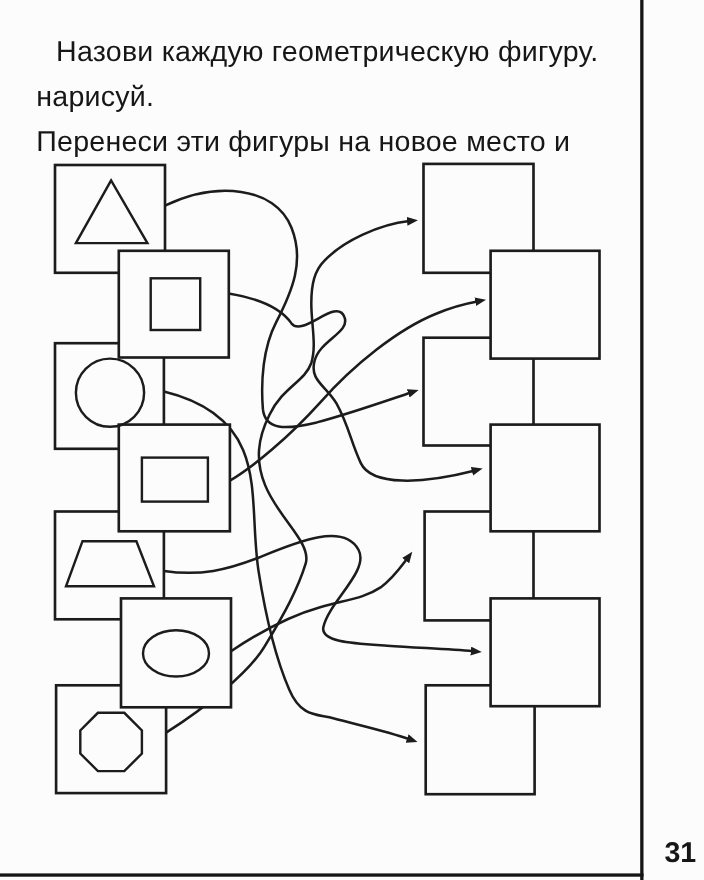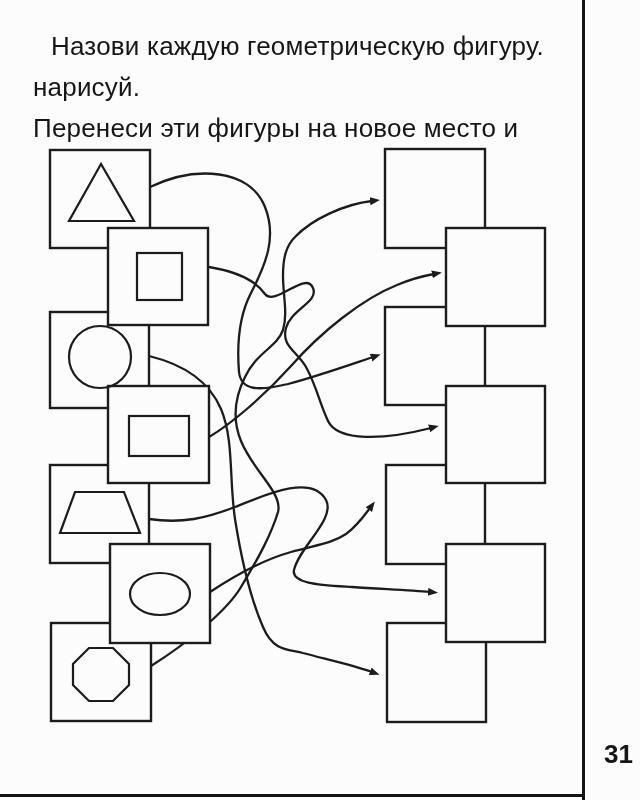--- a/index.html
+++ b/index.html
@@ -30,21 +30,21 @@
     background:#151515;
   }
   .hrule{
     position:absolute;
     left:0;top:794px;
     width:585px;height:3px;
     background:#151515;
   }
   .pagenum{
     position:absolute;
-    left:604px;top:739px;
+    left:604px;top:760px;
     font-size:26px;
     font-weight:700;
     color:#161616;
   }
 </style>
 </head>
 <body>
 
 <div class="page">
   <p class="title">

